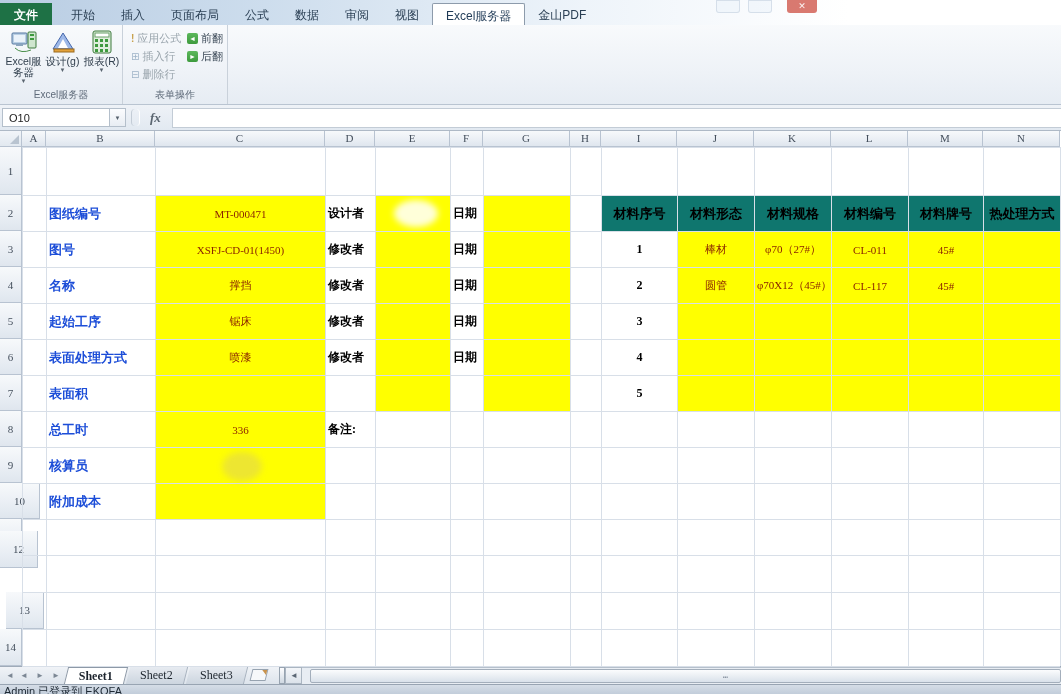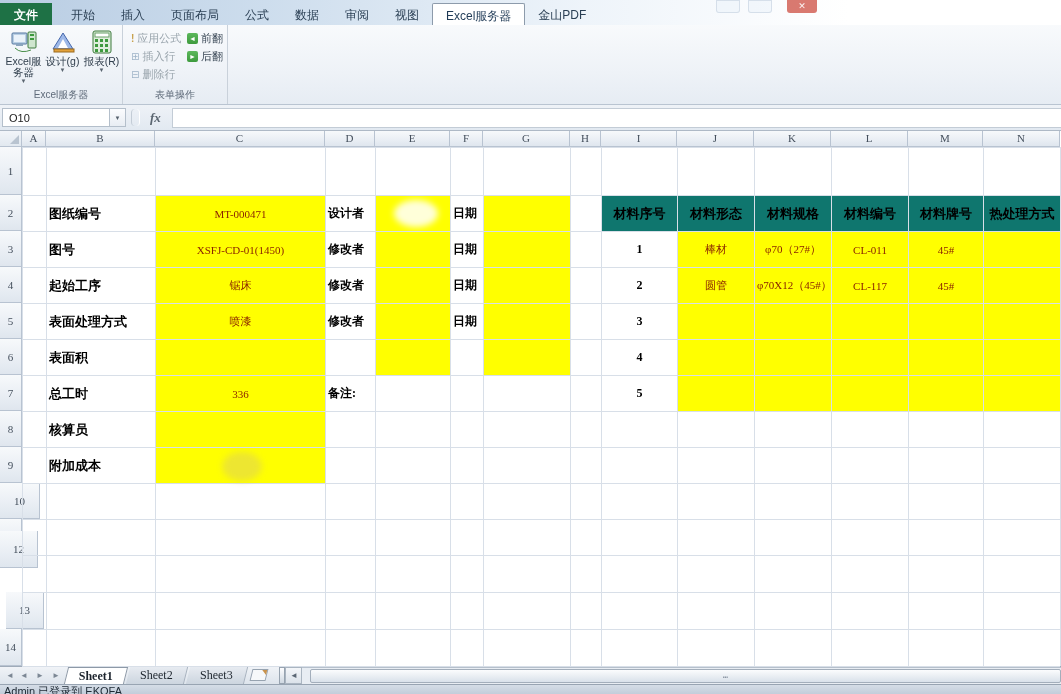--- a/index.html
+++ b/index.html
@@ -59,21 +59,21 @@
     font-family:"Liberation Serif",serif; font-size:11px; text-align:center; }
   #corner { position:absolute; left:0; top:131px; width:22px; height:16px;
     background:linear-gradient(#f2f5f9,#e2e9f0); border-right:1px solid #b8c3d1; border-bottom:1px solid #b8c3d1; }
   #corner:after { content:""; position:absolute; right:2px; bottom:2px; border-left:9px solid transparent; border-bottom:9px solid #b9c4d0; }
   .gl { position:absolute; background:#d8dfe8; }
 
   
   table.sheet-tbl { position:absolute; border-collapse:collapse; table-layout:fixed;
     font-family:"Liberation Serif","DejaVu Serif",serif; }
   .sheet-tbl td { border:1px solid #000; height:36px; padding:0 2px; overflow:visible; white-space:nowrap; }
-  .lab { background:#fff; font-weight:bold; font-size:13px; color:#000000; padding-left:4px; }
+  .lab { background:#fff; font-weight:bold; font-size:13px; color:#1d4ed8; padding-left:4px; }
   .lab2 { background:#fff; font-weight:bold; font-size:12px; color:#000; padding-left:3px; }
   .val { background:#FFFF00; font-size:11px; color:#8B2500; text-align:center; }
   .yel { background:#FFFF00; }
   .wht { background:#fff; }
   .rhead { background:#0f766e; font-weight:bold; font-size:13px; color:#000; text-align:center; }
   .rnum { background:#fff; font-weight:bold; font-size:12px; color:#000; text-align:center; }
 
   #sheet-title { position:absolute; left:520px; top:158px; width:216px; text-align:center;
     font-family:"Liberation Serif","DejaVu Serif",serif; font-weight:bold; font-size:18px;
     letter-spacing:5px; color:#000; z-index:3; }
@@ -226,20 +226,28 @@
     <td class="lab">图纸编号</td>
     <td class="val">MT-000471</td>
     <td class="lab2">设计者</td>
     <td class="yel"></td>
     <td class="lab2">日期</td>
     <td class="yel"></td>
   </tr>
   <tr>
     <td class="lab">图号</td>
     <td class="val">XSFJ-CD-01(1450)</td>
+    <td class="lab2">修改者</td>
+    <td class="yel"></td>
+    <td class="lab2">日期</td>
+    <td class="yel"></td>
+  </tr>
+  <tr>
+    <td class="lab">名称</td>
+    <td class="val">撑挡</td>
     <td class="lab2">修改者</td>
     <td class="yel"></td>
     <td class="lab2">日期</td>
     <td class="yel"></td>
   </tr>
   <tr>
     <td class="lab">起始工序</td>
     <td class="val">锯床</td>
     <td class="lab2">修改者</td>
     <td class="yel"></td>

